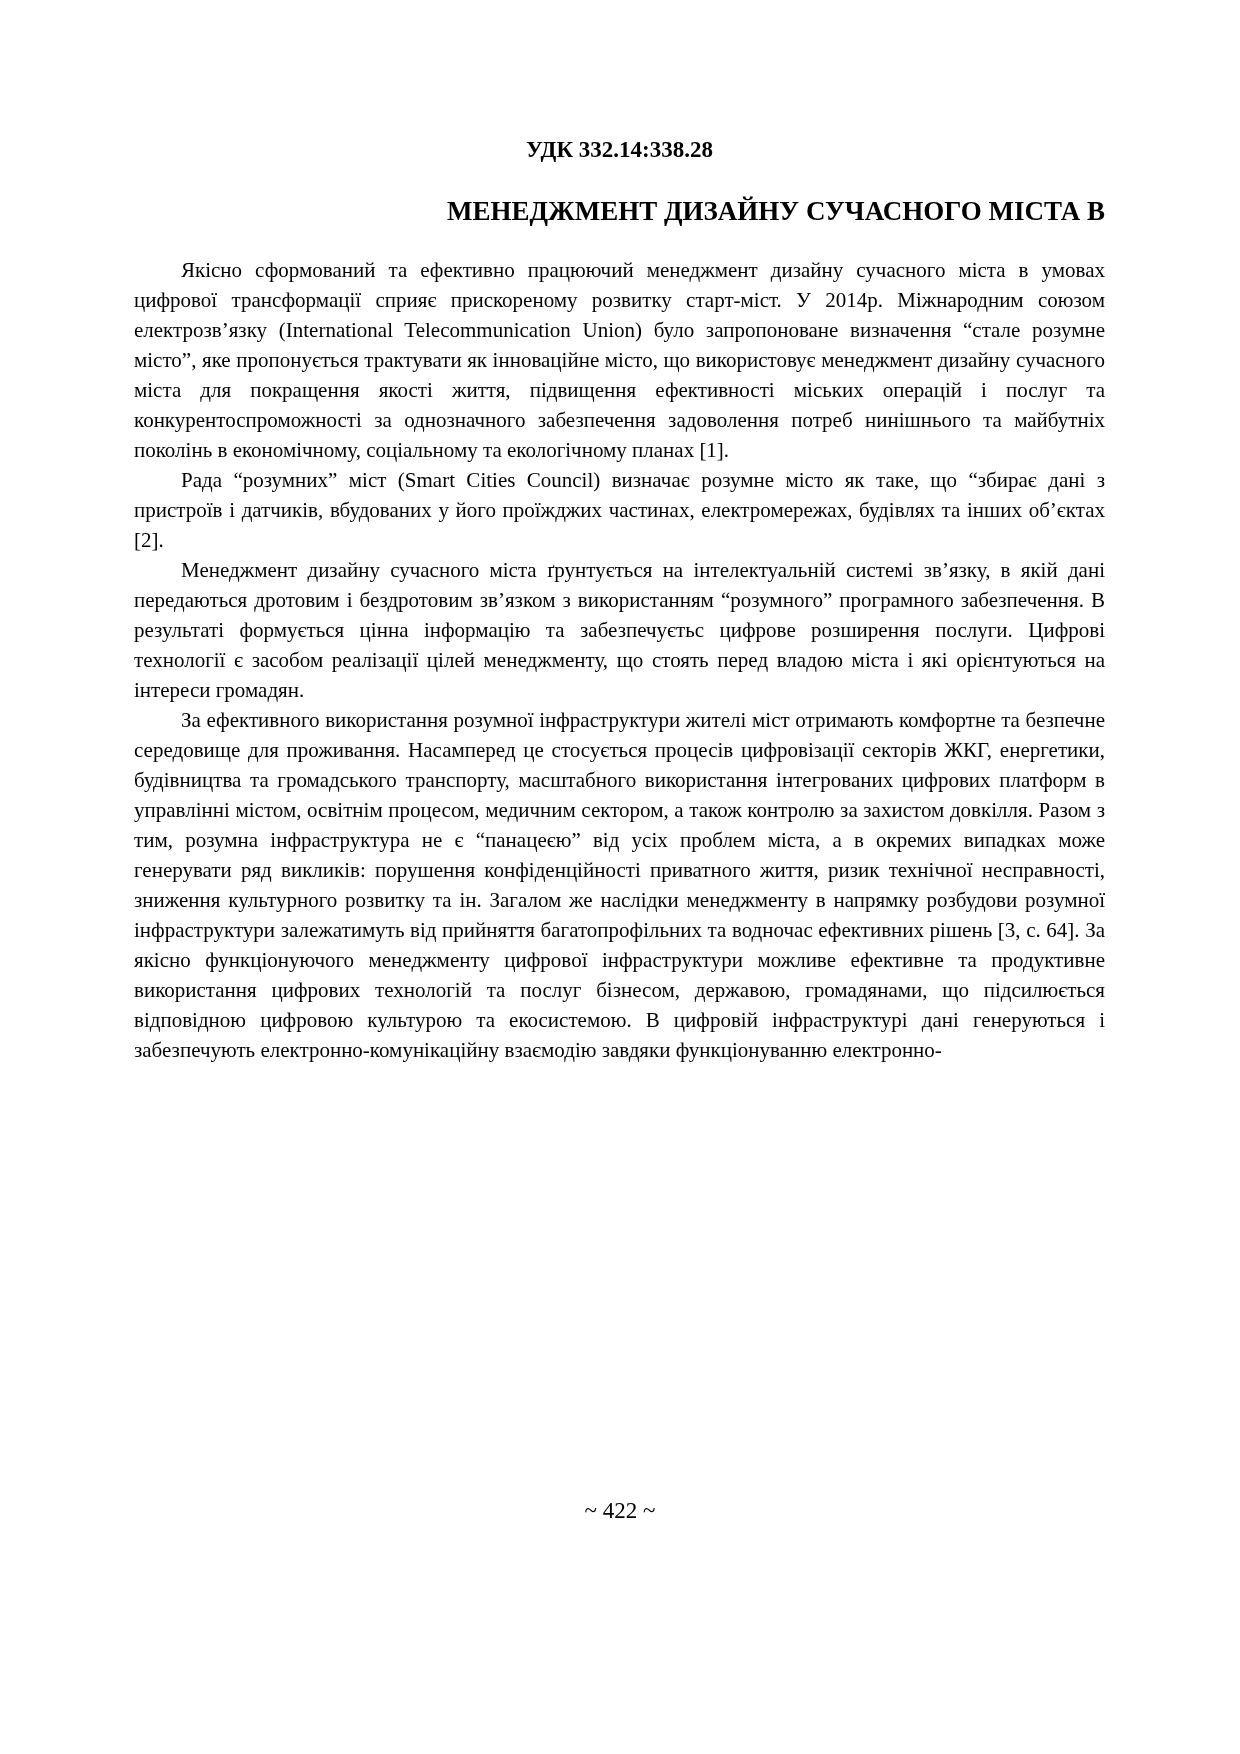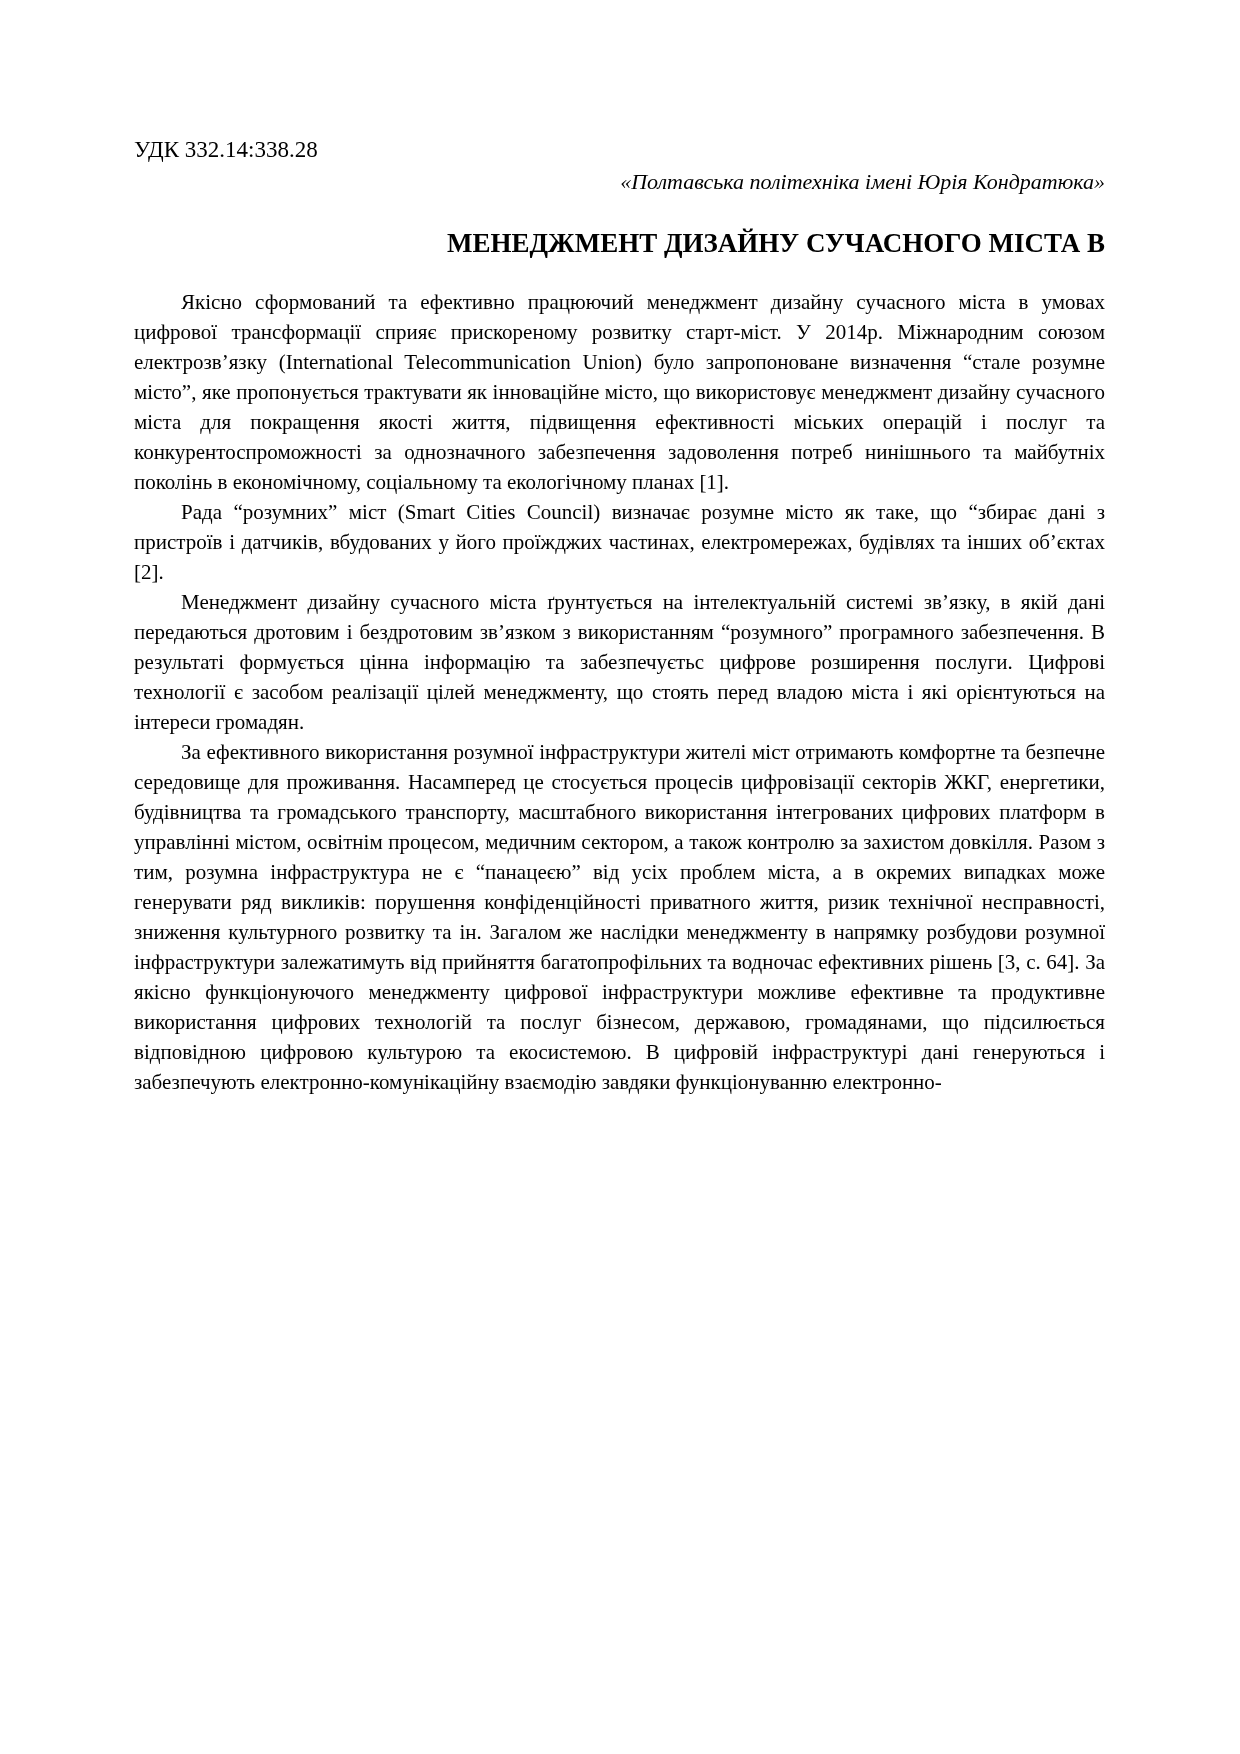--- a/index.html
+++ b/index.html
@@ -11,24 +11,24 @@
   .page {
     position: relative;
     width: 1240px;
     height: 1754px;
     margin: 0 auto;
     background: #ffffff;
     padding: 135px 135px 0 134px;
     overflow: hidden;
   }
   .udc {
-    font-weight: normal;
+    font-weight: bold;
     font-size: 23px;
     line-height: 30px;
-    text-align: left;
+    text-align: center;
   }
   .author-block {
     margin-top: 2px;
     text-align: right;
     font-style: italic;
     font-size: 22px;
     line-height: 30px;
   }
   .title {
     margin-top: 28px;
@@ -58,28 +58,28 @@
   }
 </style>
 </head>
 <body>
 
 <div class="page">
 
   <div class="udc">УДК 332.14:338.28</div>
 
   <div class="author-block">
-    <div>«Полтавська політехніка імені Юрія Кондратюка»</div>
   </div>
 
   <h1 class="title">
     <div>МЕНЕДЖМЕНТ ДИЗАЙНУ СУЧАСНОГО МІСТА В</div>
   </h1>
 
   <div class="body-text">
     <p>Якісно сформований та ефективно працюючий менеджмент дизайну сучасного міста в умовах цифрової трансформації сприяє прискореному розвитку старт-міст. У 2014р. Міжнародним союзом електрозв’язку (International Telecommunication Union) було запропоноване визначення “стале розумне місто”, яке пропонується трактувати як інноваційне місто, що використовує менеджмент дизайну сучасного міста для покращення якості життя, підвищення ефективності міських операцій і послуг та конкурентоспроможності за однозначного забезпечення задоволення потреб нинішнього та майбутніх поколінь в економічному, соціальному та екологічному планах [1].</p>
     <p>Рада “розумних” міст (Smart Cities Council) визначає розумне місто як таке, що “збирає дані з пристроїв і датчиків, вбудованих у його проїжджих частинах, електромережах, будівлях та інших об’єктах [2].</p>
     <p>Менеджмент дизайну сучасного міста ґрунтується на інтелектуальній системі зв’язку, в якій дані передаються дротовим і бездротовим зв’язком з використанням “розумного” програмного забезпечення. В результаті формується цінна інформацію та забезпечуєтьс цифрове розширення послуги. Цифрові технології є засобом реалізації цілей менеджменту, що стоять перед владою міста і які орієнтуються на інтереси громадян.</p>
     <p>За ефективного використання розумної інфраструктури жителі міст отримають комфортне та безпечне середовище для проживання. Насамперед це стосується процесів цифровізації секторів ЖКГ, енергетики, будівництва та громадського транспорту, масштабного використання інтегрованих цифрових платформ в управлінні містом, освітнім процесом, медичним сектором, а також контролю за захистом довкілля. Разом з тим, розумна інфраструктура не є “панацеєю” від усіх проблем міста, а в окремих випадках може генерувати ряд викликів: порушення конфіденційності приватного життя, ризик технічної несправності, зниження культурного розвитку та ін. Загалом же наслідки менеджменту в напрямку розбудови розумної інфраструктури залежатимуть від прийняття багатопрофільних та водночас ефективних рішень [3, с. 64]. За якісно функціонуючого менеджменту цифрової інфраструктури можливе ефективне та продуктивне використання цифрових технологій та послуг бізнесом, державою, громадянами, що підсилюється відповідною цифровою культурою та екосистемою. В цифровій інфраструктурі дані генеруються і забезпечують електронно-комунікаційну взаємодію завдяки функціонуванню електронно-</p>
   </div>
 
+  <div class="page-footer">~ 422 ~</div>
 
 </div>
 
 </body></html>

